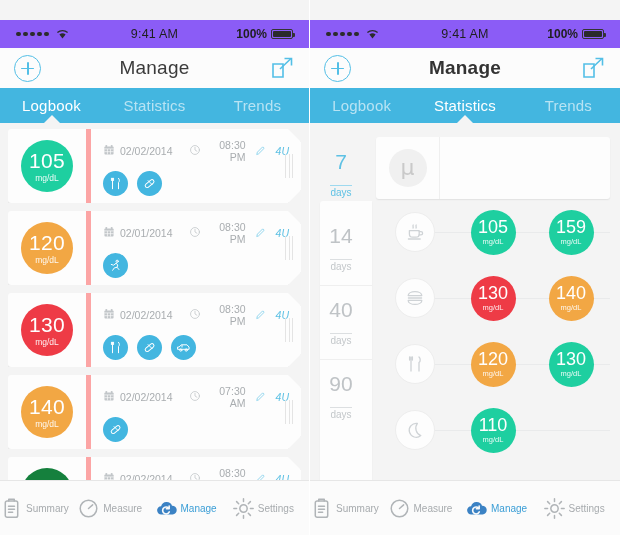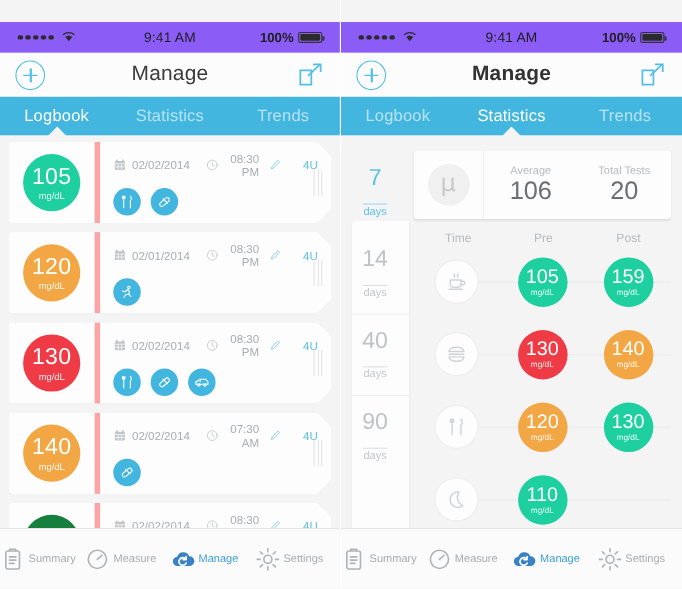--- a/index.html
+++ b/index.html
@@ -110,21 +110,21 @@
   .bubble .u { font-size: 8.5px; margin-top: 2px; opacity: .92; }
   .entry .body {
     flex: 1; height: 100%;
     border-left: 5px solid #fca5a5;
     padding: 10px 12px 0 12px;
     position: relative;
     text-align: right;
   }
   .meta { display:flex; align-items:center; gap:5px; font-size:10.5px; color:#a9adb0; }
   .meta .sep { width: 7px; }
-  .meta .dose { color:#5ec1e4; display:flex; align-items:center; gap:20px; margin-left: 4px; }
+  .meta .dose { color:#5ec1e4; display:flex; align-items:center; gap:10px; margin-left: 4px; font-style: italic; }
   .chips { display:flex; gap:9px; margin-top: 8px; }
   .chip {
     width: 25px; height: 25px; border-radius:50%;
     background: #43b6e0;
     display:flex; align-items:center; justify-content:center;
   }
   .grip {
     position:absolute; right: 8px; top: 50%; transform: translateY(-50%);
     display:flex; gap:2.5px;
   }
@@ -664,37 +664,22 @@
     <span class="d">days</span>
   </div>
           </div>
       </div>
 
       <div class="statsmain">
         <div class="summary">
           <div class="mu-wrap">
             <div class="mu">μ</div>
           </div>
-          <div class="kpis">
-            <div class="kpi">
-              <div class="lab">Average</div>
-              <div class="val">106</div>
-            </div>
-            <div class="kpi">
-              <div class="lab">Total Tests</div>
-              <div class="val">20</div>
-            </div>
-          </div>
         </div>
 
-        <div class="colhead">
-          <div>Time</div>
-          <div>Pre</div>
-          <div>Post</div>
-        </div>
 
         <div id="stats-rows">
   <div class="srow">
     <div class="rule"></div>
     <div class="cell">
       <span class="tcirc">
                   <svg width="20" height="20" viewBox="0 0 20 20">
                     <g stroke="#cfd3d6" fill="none" stroke-width="1.3" stroke-linecap="round" stroke-linejoin="round">
                       <path d="M4.4 8.6 H14.2 V12 a3.2 3.2 0 0 1 -3.2 3.2 H7.6 A3.2 3.2 0 0 1 4.4 12 Z"></path>
                       <path d="M14.2 9.6 H16 a1.6 1.6 0 0 1 0 3.2 H14.2"></path>

